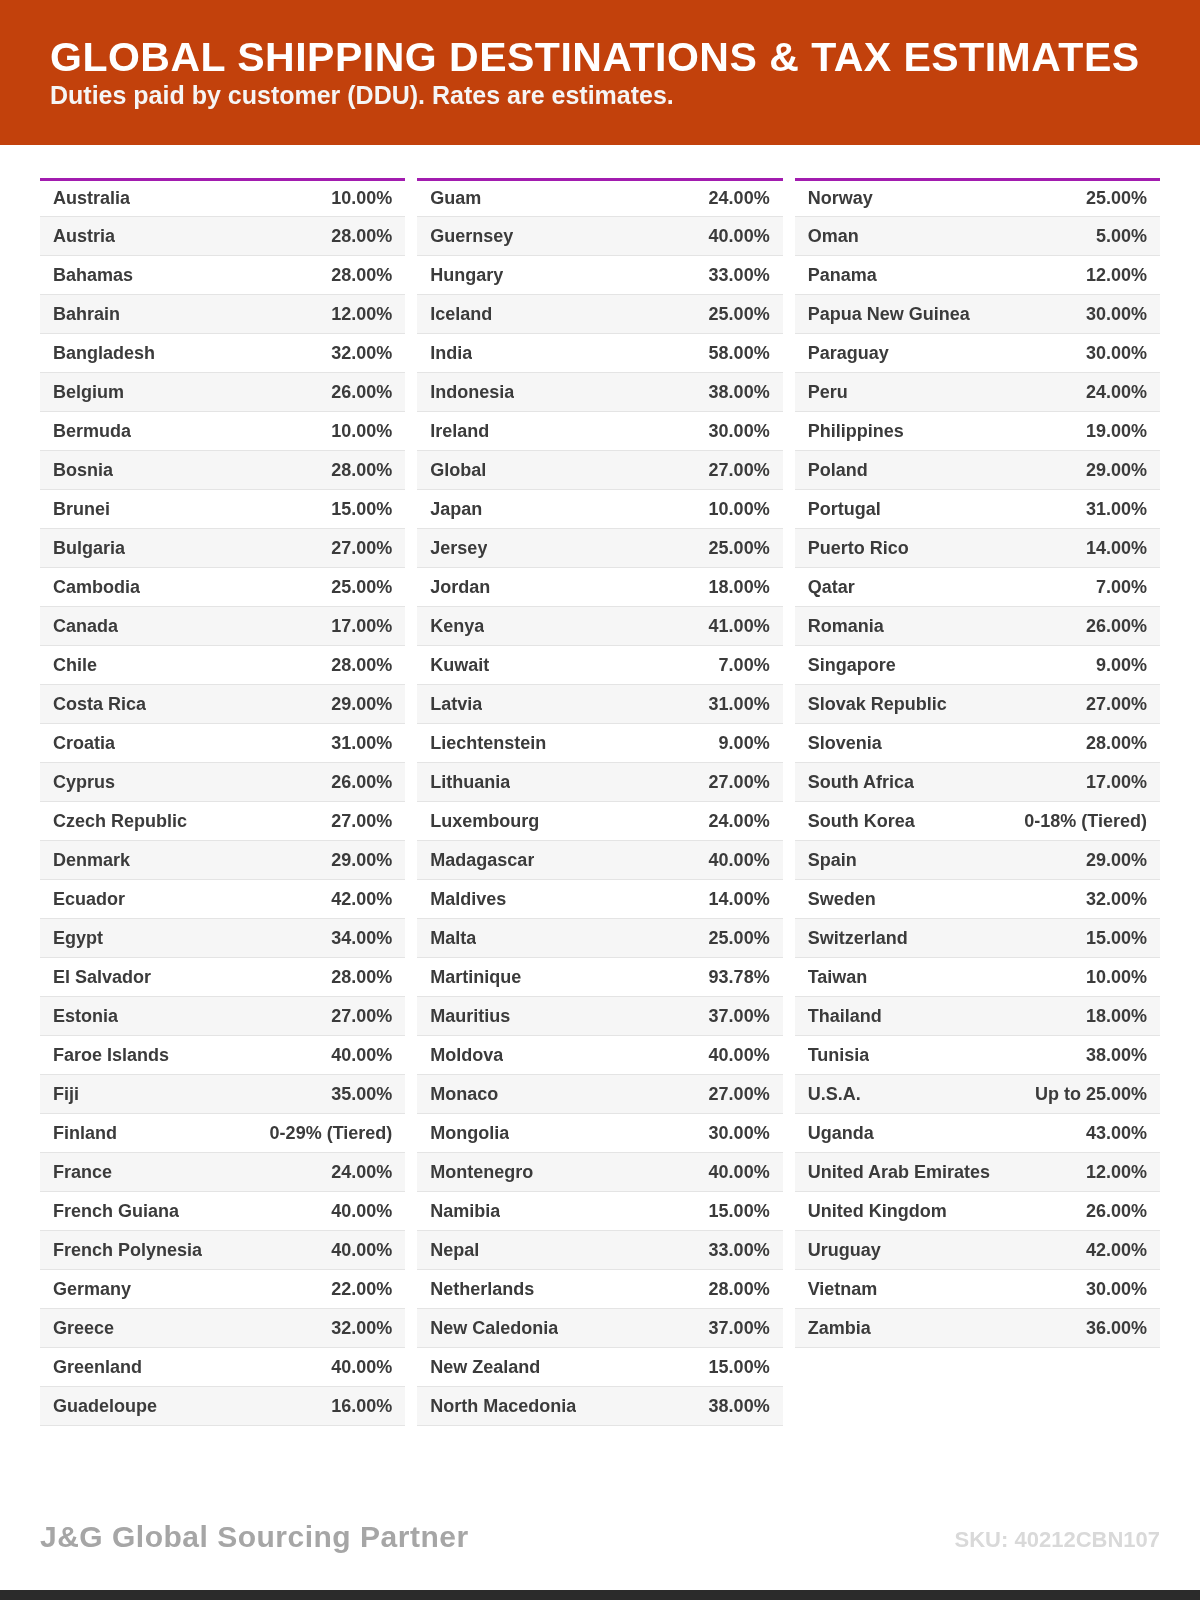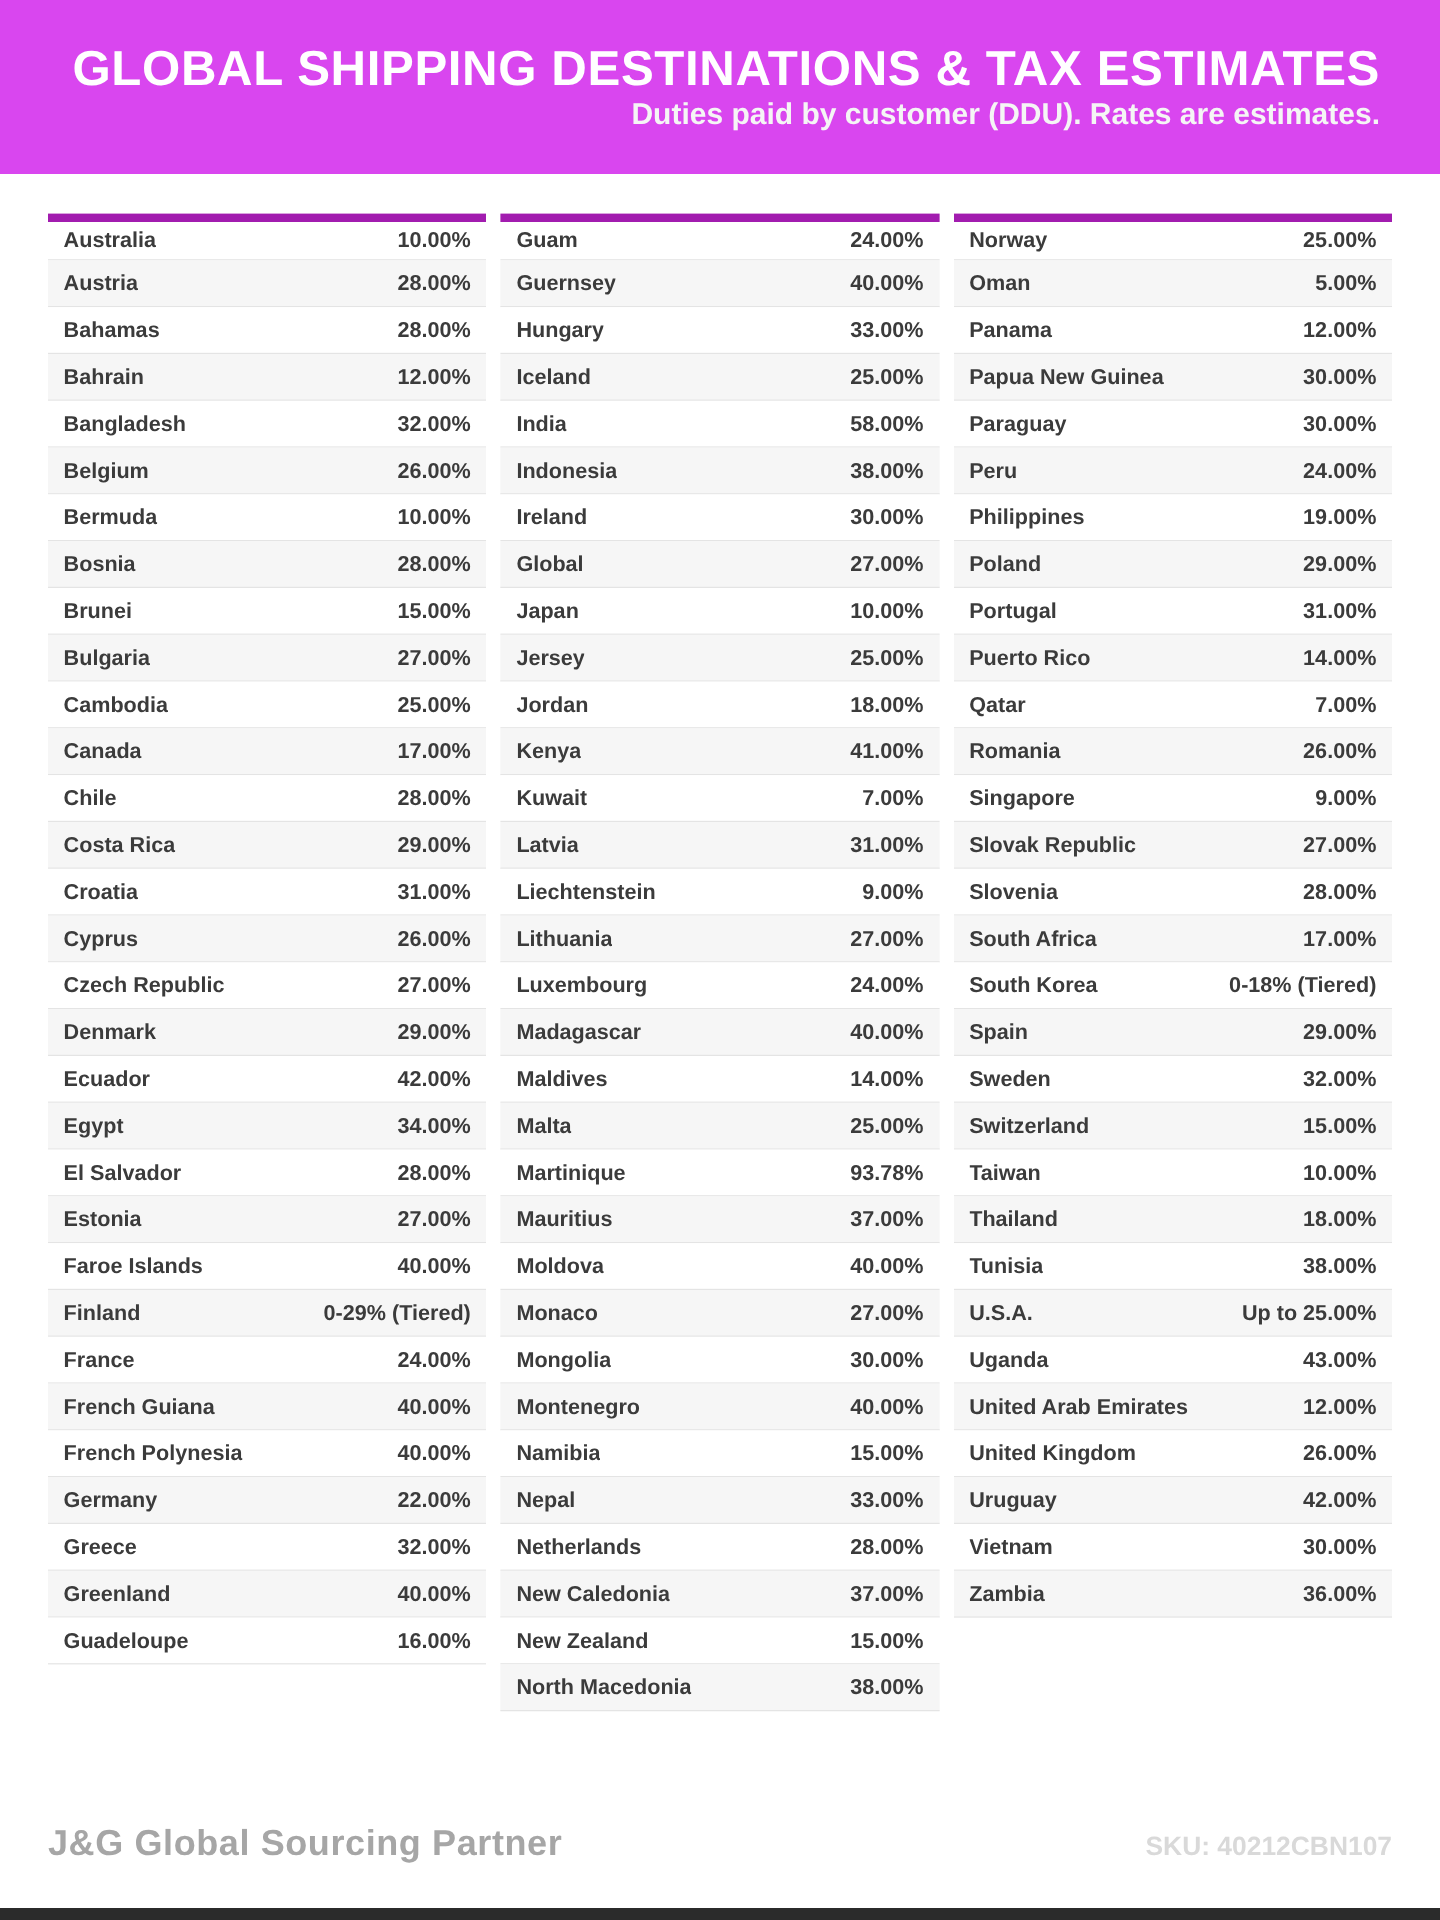--- a/index.html
+++ b/index.html
@@ -6,25 +6,24 @@
   html, body { background: #ffffff; }
   body {
     width: 1200px; height: 1600px;
     font-family: "Liberation Sans", sans-serif;
     position: relative;
     overflow: hidden;
   }
   .page { width: 1200px; height: 1600px; position: relative; background: #ffffff; }
 
   .header {
-    background: #d946ef;
+    background: #c2410c;
     color: #ffffff;
     padding: 34px 50px 30px 50px;
     height: 145px;
-    text-align: right;
   }
   .title {
     font-size: 41px;
     font-weight: 800;
     letter-spacing: 0.5px;
     white-space: nowrap;
   }
   .subtitle {
     font-size: 25px;
     font-weight: 600;
@@ -40,21 +39,21 @@
   .col { flex: 1; min-width: 0; }
   .row {
     display: flex;
     justify-content: space-between;
     align-items: center;
     height: 39px;
     padding: 0 13px;
     border-bottom: 1px solid #e4e4e4;
     background: #ffffff;
   }
-  .col .row:first-child { border-top: 7px solid #a21caf; }
+  .col .row:first-child { border-top: 3px solid #a21caf; }
   .col .row:nth-child(even) { background: #f6f6f6; }
   .country {
     font-size: 18px;
     font-weight: 700;
     color: #3b3b3b;
     white-space: nowrap;
     overflow: hidden;
   }
   .rate {
     font-size: 18px;
@@ -190,20 +189,24 @@
         </div>
         <div class="row">
           <span class="country">Estonia</span>
           <span class="rate">27.00%</span>
         </div>
         <div class="row">
           <span class="country">Faroe Islands</span>
           <span class="rate">40.00%</span>
         </div>
         <div class="row">
+          <span class="country">Fiji</span>
+          <span class="rate">35.00%</span>
+        </div>
+        <div class="row">
           <span class="country">Finland</span>
           <span class="rate">0-29% (Tiered)</span>
         </div>
         <div class="row">
           <span class="country">France</span>
           <span class="rate">24.00%</span>
         </div>
         <div class="row">
           <span class="country">French Guiana</span>
           <span class="rate">40.00%</span>

